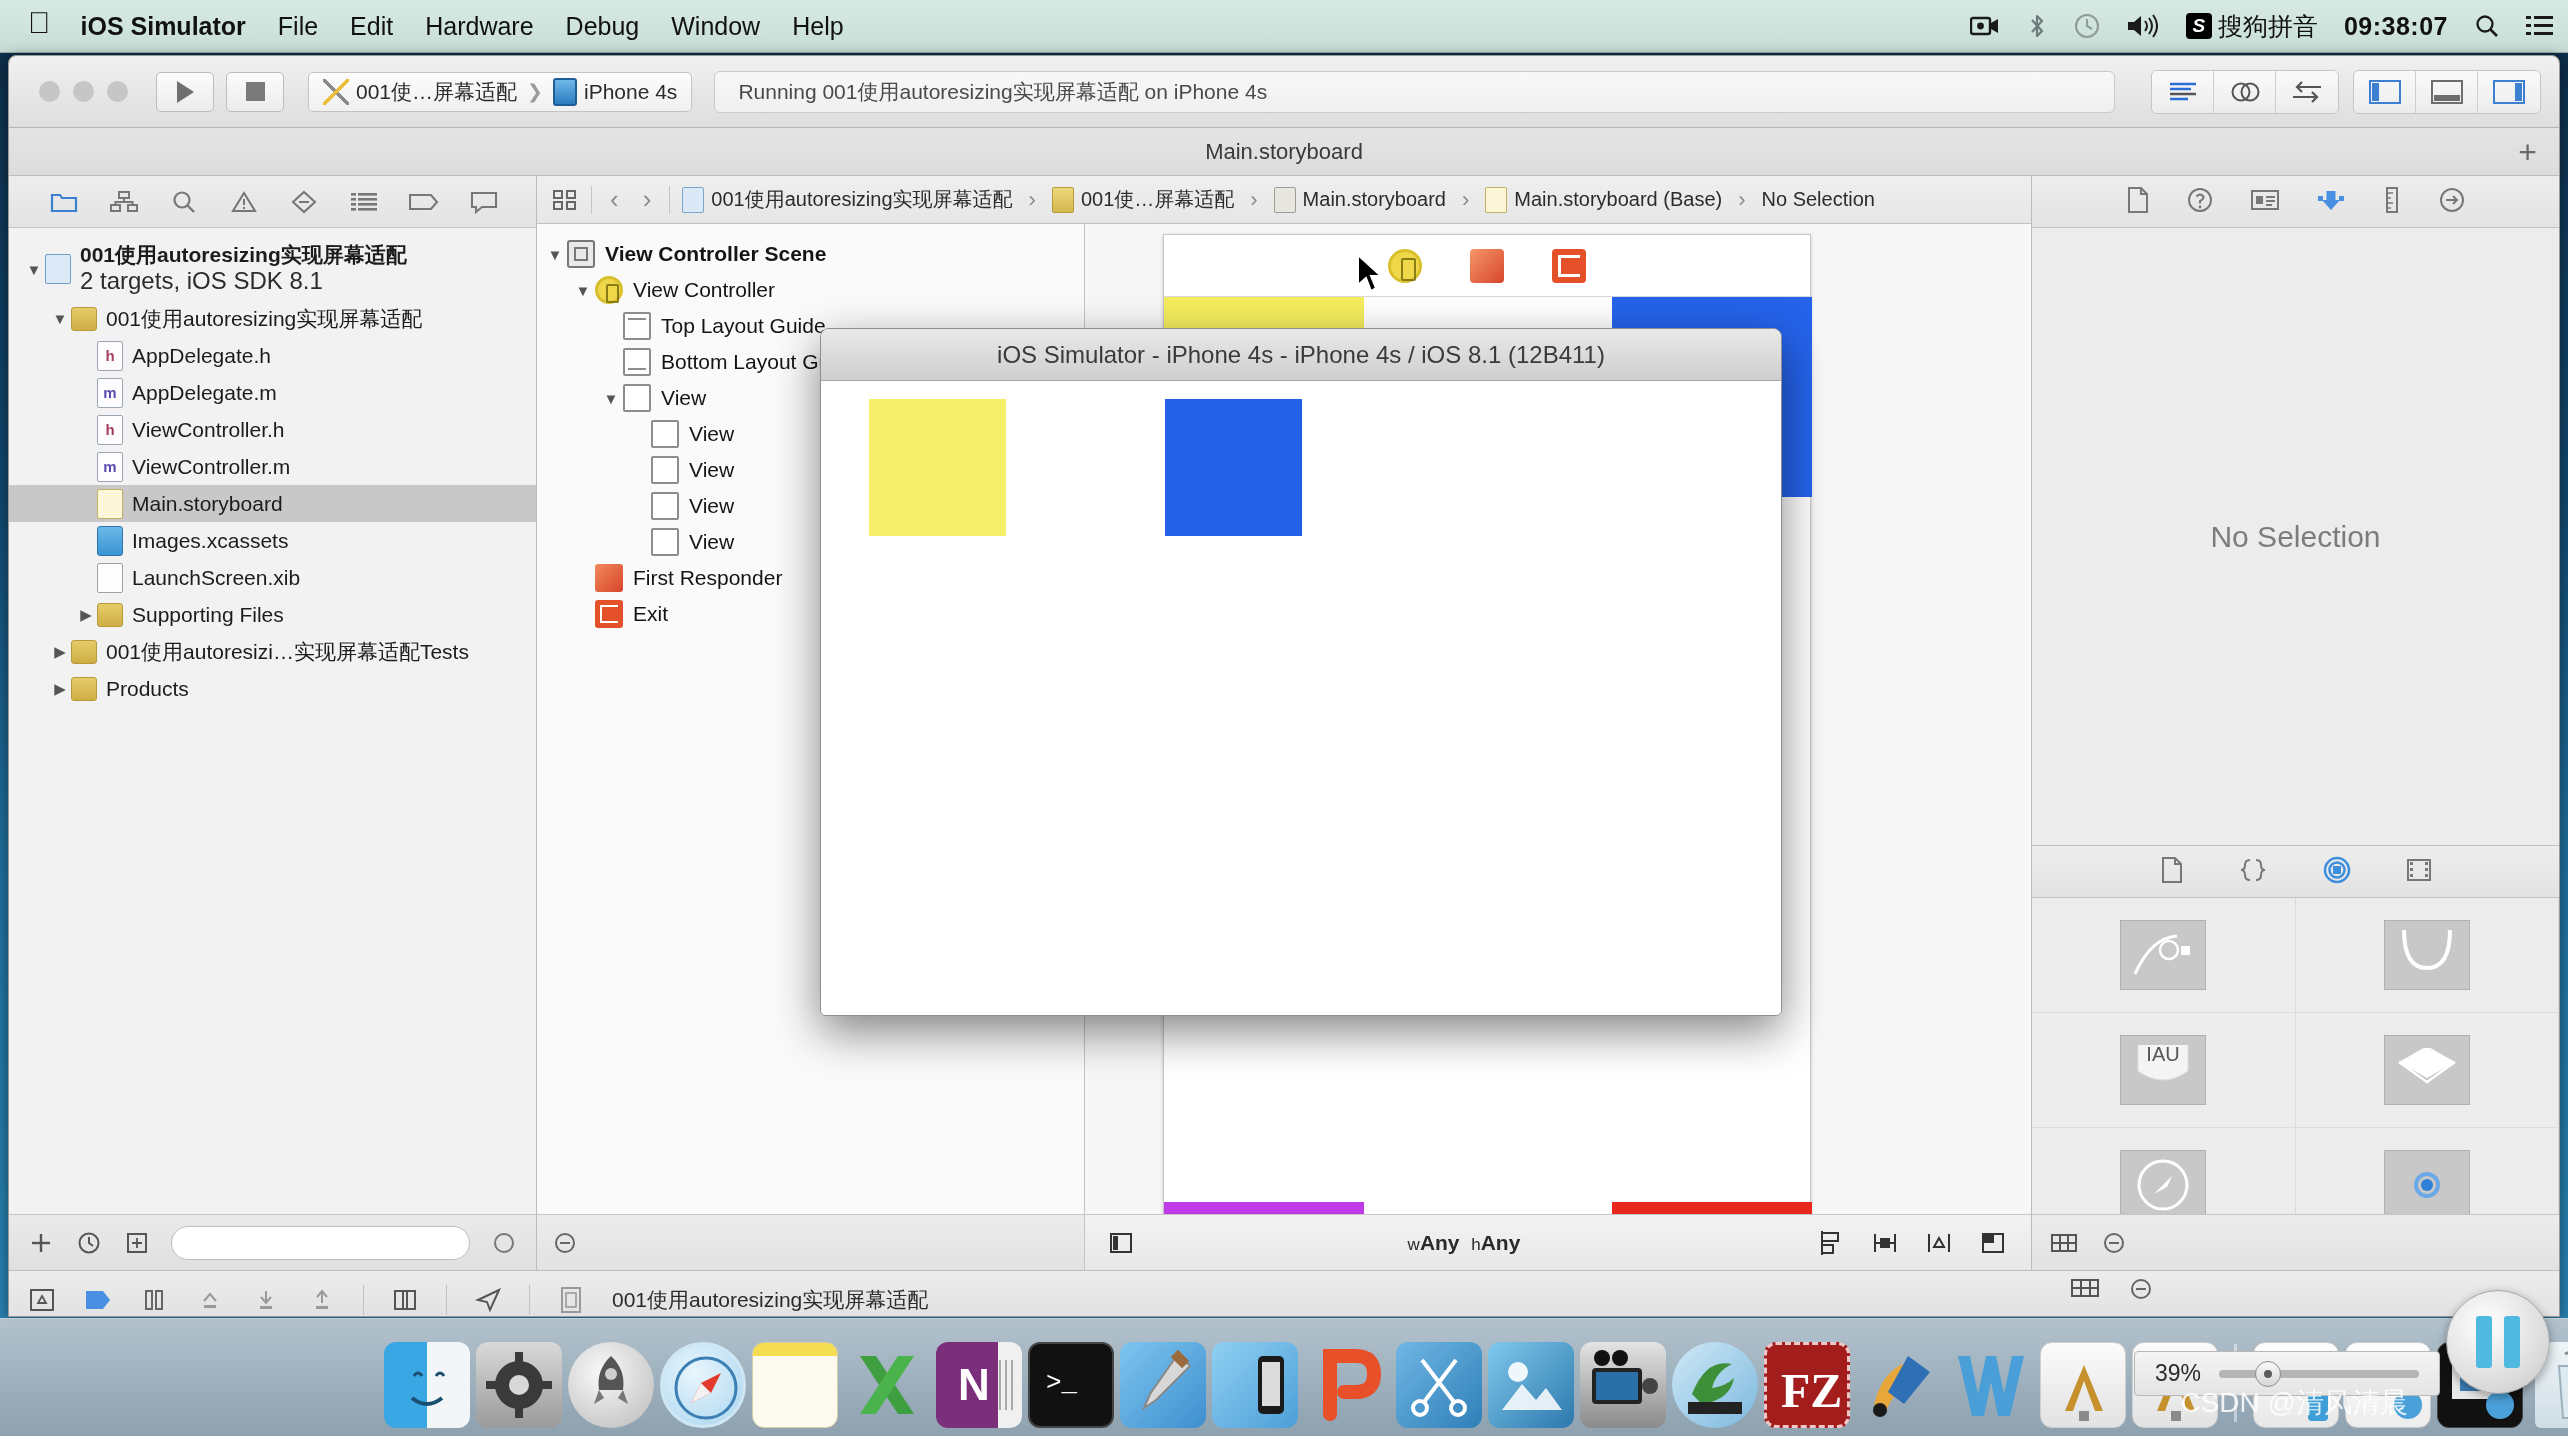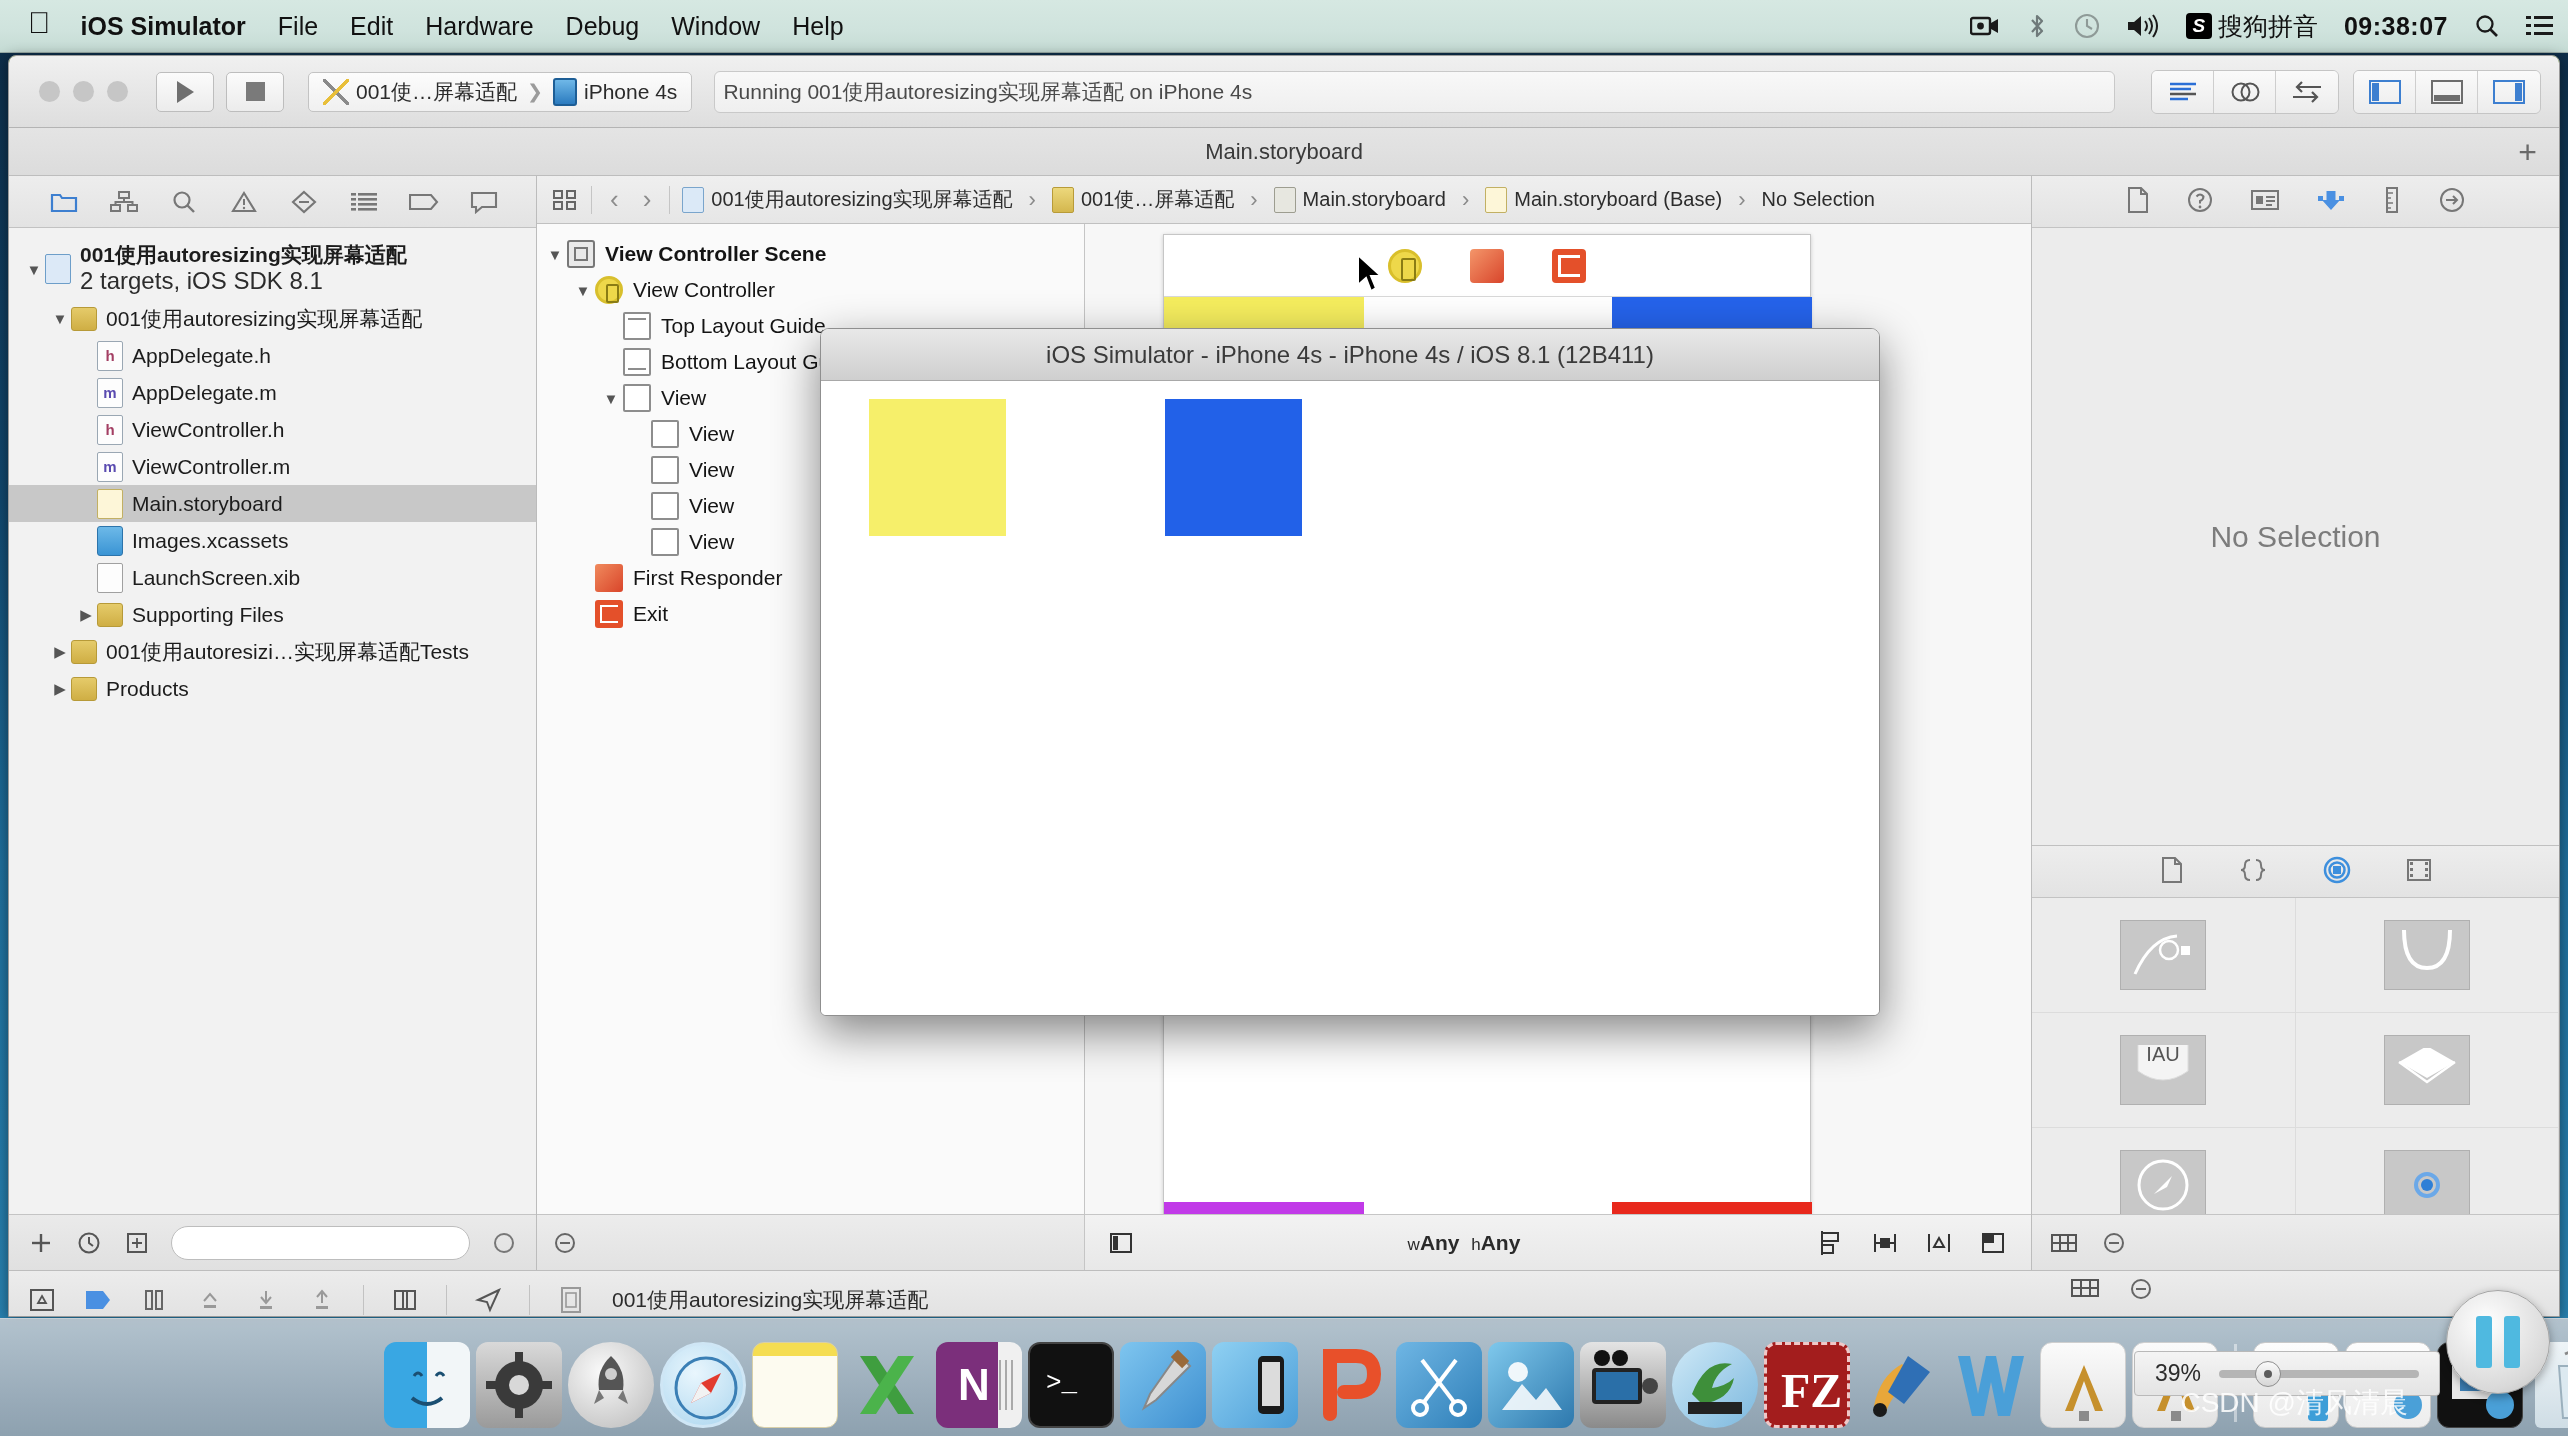--- a/index.html
+++ b/index.html
@@ -76,21 +76,21 @@
     width: 26px; height: 26px; margin-right: 7px;
     background:
       linear-gradient(135deg, transparent 45%, #e8bf3a 45%, #e8bf3a 55%, transparent 55%),
       linear-gradient(45deg, transparent 45%, #8a8a8a 45%, #8a8a8a 55%, transparent 55%);
   }
   .dev-icon { width: 24px; height: 28px; background: linear-gradient(180deg,#6fb8e8,#2b7bbf); border-radius: 3px; border: 2px solid #1d5e96; margin-right: 7px;}
   .act-view {
     flex: 1; height: 42px; margin: 0 22px;
     border: 1px solid #c9c9c9; border-radius: 6px;
     background: linear-gradient(180deg,#f8f8f8,#efefef);
-    display: flex; align-items: center; padding: 0 8px;
+    display: flex; align-items: center; padding: 0 23px;
     font-size: 21px; color: #4a4a4a;
   }
   .tb-group { display: flex; border: 1px solid #c5c5c5; border-radius: 6px; overflow: hidden; margin-left: 14px;}
   .tb-group .cell {
     width: 62px; height: 42px;
     background: linear-gradient(180deg,#fafafa,#ececec);
     border-right: 1px solid #cecece;
     display: flex; align-items: center; justify-content: center;
   }
   .tb-group .cell:last-child { border-right: none; }
@@ -232,21 +232,21 @@
   #xc-debugbar {
     height: 58px; background: linear-gradient(180deg,#ececec,#e0e0e0);
     border-top: 1px solid #bdbdbd; display:flex; align-items:center;
     padding: 0 18px; gap: 26px; font-size: 21px; color:#2b2b2b;
   }
   #xc-debugbar .vdiv { width:1px; height:30px; background:#c2c2c2;}
   .db-ico { width: 30px; height: 28px; display:flex;align-items:center;justify-content:center;}
 
   
   #simwin {
-    position: absolute; left: 820px; top: 328px; width: 1060px; height: 688px;
+    position: absolute; left: 820px; top: 328px; width: 962px; height: 688px;
     border-radius: 9px 9px 6px 6px;
     box-shadow: 0 16px 46px rgba(0,0,0,.48);
     overflow: hidden; border: 1px solid #8f8f8f;
     background: #fff;
   }
   #simwin .titlebar {
     height: 52px; background: linear-gradient(180deg,#e8e8e8,#cfcfcf);
     border-bottom: 1px solid #a8a8a8;
     display: flex; align-items: center; justify-content: center;
     font-size: 24px; color: #3a3a3a;

